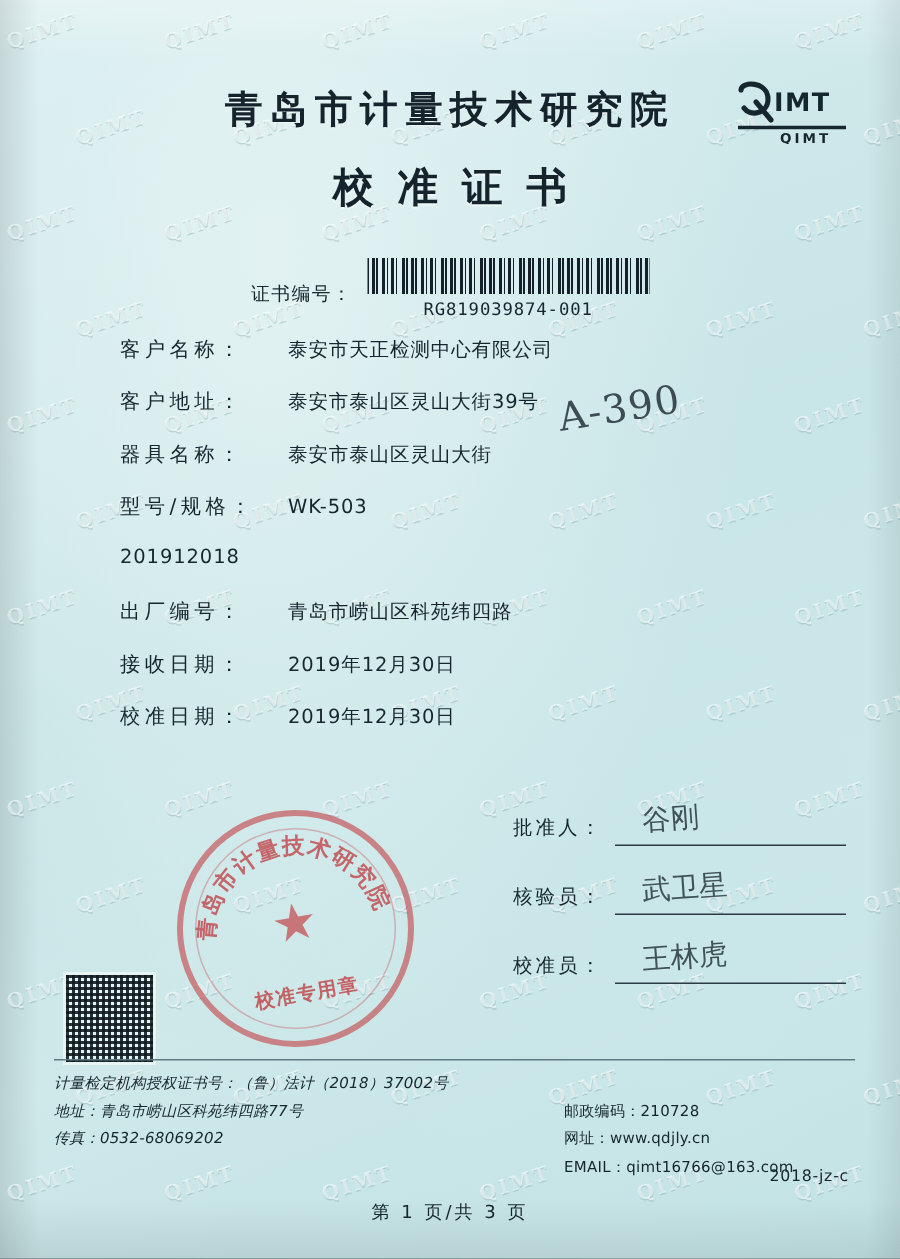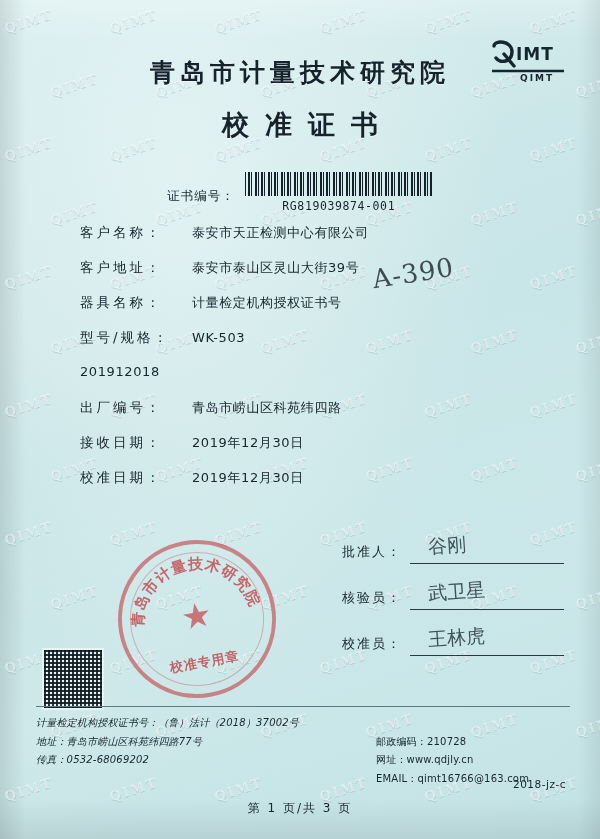--- a/index.html
+++ b/index.html
@@ -84,21 +84,21 @@
     font-weight: bold;
     letter-spacing: 16px;
     color: #15242c;
     text-indent: 16px;
     text-shadow: 0 1px 1px rgba(255,255,255,0.6);
   }
 
   
   .logo {
     position: absolute;
-    top: 38px;
+    top: 52px;
     right: 34px;
     width: 76px;
     height: 44px;
     text-align: right;
   }
 
   
   .certno-row {
     position: absolute;
     top: 172px;
@@ -435,21 +435,21 @@
         <div class="field-row">
           <div class="field-label">客户名称：</div>
           <div class="field-value">泰安市天正检测中心有限公司</div>
         </div>
         <div class="field-row">
           <div class="field-label">客户地址：</div>
           <div class="field-value">泰安市泰山区灵山大街39号</div>
         </div>
         <div class="field-row">
           <div class="field-label">器具名称：</div>
-          <div class="field-value">计量检定机构授权证书号</div>
+          <div class="field-value">泰安市泰山区灵山大街</div>
         </div>
         <div class="field-row">
           <div class="field-label">型号/规格：</div>
           <div class="field-value">WK-503</div>
         </div>
         <div class="field-row">
           <div class="field-value">201912018</div>
         </div>
         <div class="field-row">
           <div class="field-label">出厂编号：</div>

